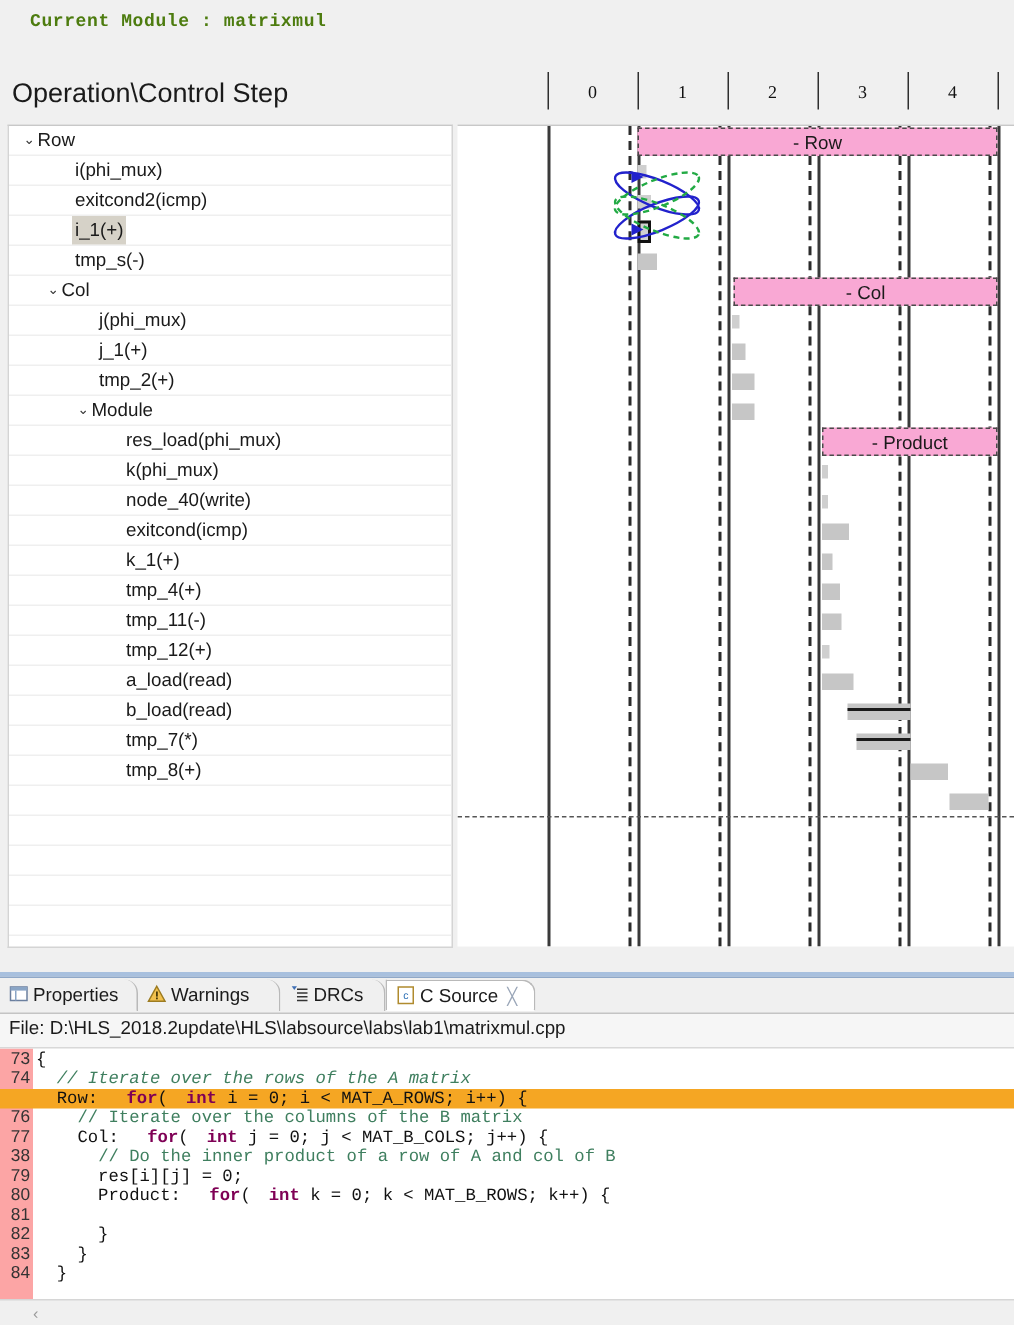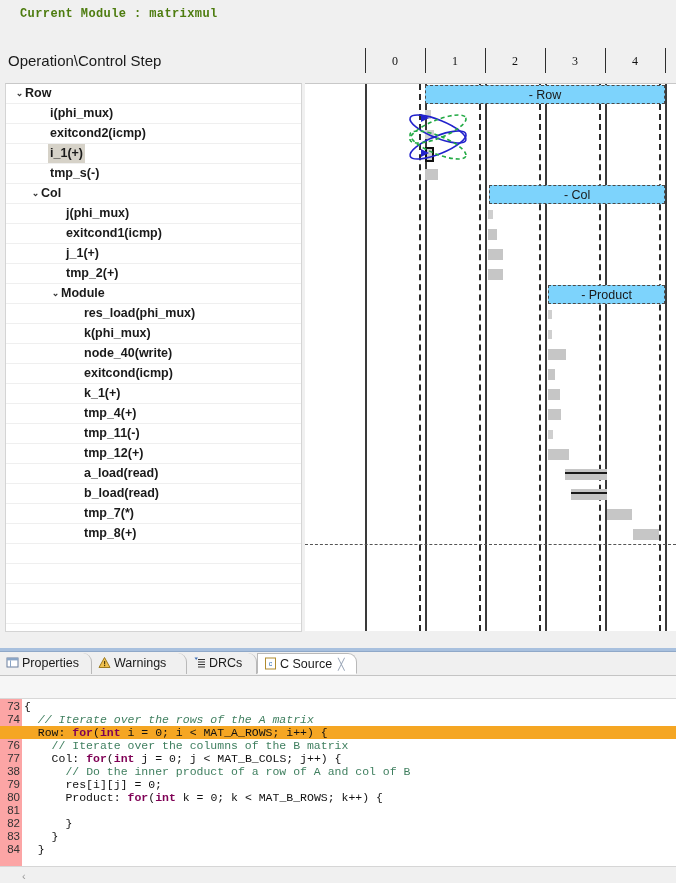--- a/index.html
+++ b/index.html
@@ -10,28 +10,27 @@
     font-size:12px;color:#1a1a1a;
     -webkit-font-smoothing:antialiased;
   }
   
   #schedule-viewer{position:absolute;left:0;top:0;width:676px;height:648px;background:#f0f0f0;}
   #module-title{
     position:absolute;left:20px;top:7px;
     font-family:"Liberation Mono","DejaVu Sans Mono",monospace;
     font-size:12px;font-weight:bold;color:#4d7c0f;letter-spacing:.4px;
   }
-  #axis-title{position:absolute;left:8px;top:52px;font-size:15px;color:#1a1a1a;}
+  #axis-title{position:absolute;left:8px;top:52px;font-size:18px;color:#1a1a1a;}
 
   
   #op-tree{
     position:absolute;left:5px;top:83px;width:295px;height:547px;
     background:#ffffff;border:1px solid #d4d4d4;border-top-color:#c8c8c8;
     overflow:hidden;
-    font-weight:bold;
   }
   .tree-row{
     position:relative;height:19px;line-height:19px;
     border-bottom:1px solid #efefef;white-space:nowrap;
     font-size:12.5px;color:#1a1a1a;
   }
   .tree-row .lbl{display:inline-block;}
   .tree-row.sel .lbl{background:#d6d2c8;padding:0 2px;margin-left:-2px;}
   .twisty{
     display:inline-block;width:11px;text-align:center;color:#333;
@@ -51,21 +50,21 @@
   .hdr-num{position:absolute;top:54px;width:60px;text-align:center;font-size:12px;color:#111;
            font-family:"Liberation Serif",serif;}
   #grid{position:absolute;left:0;top:83px;width:371px;height:547px;background:#ffffff;
         border-top:1px solid #c8c8c8;overflow:hidden;}
   .gl-solid{position:absolute;top:0;width:2px;height:547px;background:#3a3a3a;}
   .gl-dash{position:absolute;top:0;width:0;height:547px;
            border-left:2px dashed #2b2b2b;}
   .hrule-dash{position:absolute;left:0;width:371px;height:0;border-top:1px dashed #555;}
 
   .sect-band{
-    position:absolute;height:19px;line-height:19px;background:#7dd3fc;
+    position:absolute;height:19px;line-height:19px;background:#f9a8d4;
     border:1px dashed #4a4a4a;box-sizing:border-box;
     text-align:center;font-size:12.5px;color:#1a1a1a;
   }
   .opbar{position:absolute;height:11px;background:#c6c6c6;}
   .opbar.thin{height:9px;background:#cfcfcf;}
   .opbar.lined::after{
     content:"";position:absolute;left:0;right:0;top:3px;height:2px;background:#1a1a1a;
   }
   .opbar.focus{border:2px solid #111;box-sizing:border-box;background:#d0d0d0;height:15px;}
 
@@ -88,21 +87,21 @@
           border-top:1px solid #d8d8d8;overflow:hidden;}
   #gutter{position:absolute;left:0;top:0;width:22px;height:168px;background:#fca5a5;}
   .lnum{position:absolute;left:0;width:20px;text-align:right;font-size:11.5px;color:#333;
         font-family:"Liberation Sans",sans-serif;}
   .cline{
     position:absolute;left:24px;width:652px;height:13px;line-height:13px;white-space:pre;
     font-family:"Liberation Mono","DejaVu Sans Mono",monospace;font-size:11.5px;color:#111;
   }
   .cline.hl{left:0;width:676px;padding-left:24px;box-sizing:border-box;background:#f5a623;}
   .cm{color:#3f7f5f;}
-  .kw{color:#7f0055;font-weight:bold;}
+  .kw{color:#7f0055;font-weight:bold;margin-left:12px;}
   #hscroll{position:absolute;left:0;top:218px;width:676px;height:17px;background:#f0f0f0;
            border-top:1px solid #d6d6d6;}
   #hscroll .arrow{position:absolute;left:22px;top:3px;color:#9a9a9a;font-size:11px;}
 </style>
 </head>
 <body>
 
 <div id="schedule-viewer">
 
   <div id="module-title">Current Module : matrixmul</div>
@@ -110,21 +109,20 @@
   <div id="axis-title">Operation\Control Step</div>
 
   <div id="op-tree">
       <div class="tree-row"><span class="d0"></span><span class="twisty">⌄</span><span class="lbl">Row</span></div>
       <div class="tree-row"><span class="d1"></span><span class="lbl">i(phi_mux)</span></div>
       <div class="tree-row"><span class="d1"></span><span class="lbl">exitcond2(icmp)</span></div>
       <div class="tree-row sel"><span class="d1"></span><span class="lbl">i_1(+)</span></div>
       <div class="tree-row"><span class="d1"></span><span class="lbl">tmp_s(-)</span></div>
       <div class="tree-row"><span class="d2"></span><span class="twisty">⌄</span><span class="lbl">Col</span></div>
       <div class="tree-row"><span class="d3"></span><span class="lbl">j(phi_mux)</span></div>
-      <div class="tree-row"><span class="d3"></span><span class="lbl">exitcond1(icmp)</span></div>
       <div class="tree-row"><span class="d3"></span><span class="lbl">j_1(+)</span></div>
       <div class="tree-row"><span class="d3"></span><span class="lbl">tmp_2(+)</span></div>
       <div class="tree-row"><span class="d4"></span><span class="twisty">⌄</span><span class="lbl">Module</span></div>
       <div class="tree-row"><span class="d5"></span><span class="lbl">res_load(phi_mux)</span></div>
       <div class="tree-row"><span class="d5"></span><span class="lbl">k(phi_mux)</span></div>
       <div class="tree-row"><span class="d5"></span><span class="lbl">node_40(write)</span></div>
       <div class="tree-row"><span class="d5"></span><span class="lbl">exitcond(icmp)</span></div>
       <div class="tree-row"><span class="d5"></span><span class="lbl">k_1(+)</span></div>
       <div class="tree-row"><span class="d5"></span><span class="lbl">tmp_4(+)</span></div>
       <div class="tree-row"><span class="d5"></span><span class="lbl">tmp_11(-)</span></div>
@@ -221,20 +219,21 @@
             <line x1="5" y1="3.5" x2="12" y2="3.5" stroke="#333"></line>
             <line x1="5" y1="6" x2="12" y2="6" stroke="#333"></line>
             <line x1="5" y1="8.5" x2="12" y2="8.5" stroke="#333"></line>
             <line x1="5" y1="11" x2="12" y2="11" stroke="#333"></line>
           </svg></span><span>DRCs</span></div>
       <div class="tab active" style="left: 257px; width: 100px;"><span class="ticon"><svg width="13" height="13" viewBox="0 0 13 13">
             <rect x="1.5" y="1" width="10" height="11" fill="#fff" stroke="#b08b2e"></rect>
             <text x="6.5" y="9" font-size="7" text-anchor="middle" fill="#2b6fb5" font-family="Liberation Sans">c</text>
           </svg></span><span>C Source</span><span style="margin-left: 6px; color: rgb(154, 166, 184); font-size: 11px;">╳</span></div>
     </div>
+  <div id="file-line">File: D:\HLS_2018.2update\HLS\labsource\labs\lab1\matrixmul.cpp</div>
 
   <div id="editor">
     <div id="gutter">
         <div class="lnum" style="top: 1px;">73</div>
         <div class="lnum" style="top: 14px;">74</div>
         <div class="lnum" style="top: 27px;">75</div>
         <div class="lnum" style="top: 40px;">76</div>
         <div class="lnum" style="top: 53px;">77</div>
         <div class="lnum" style="top: 66px;">38</div>
         <div class="lnum" style="top: 79px;">79</div>

